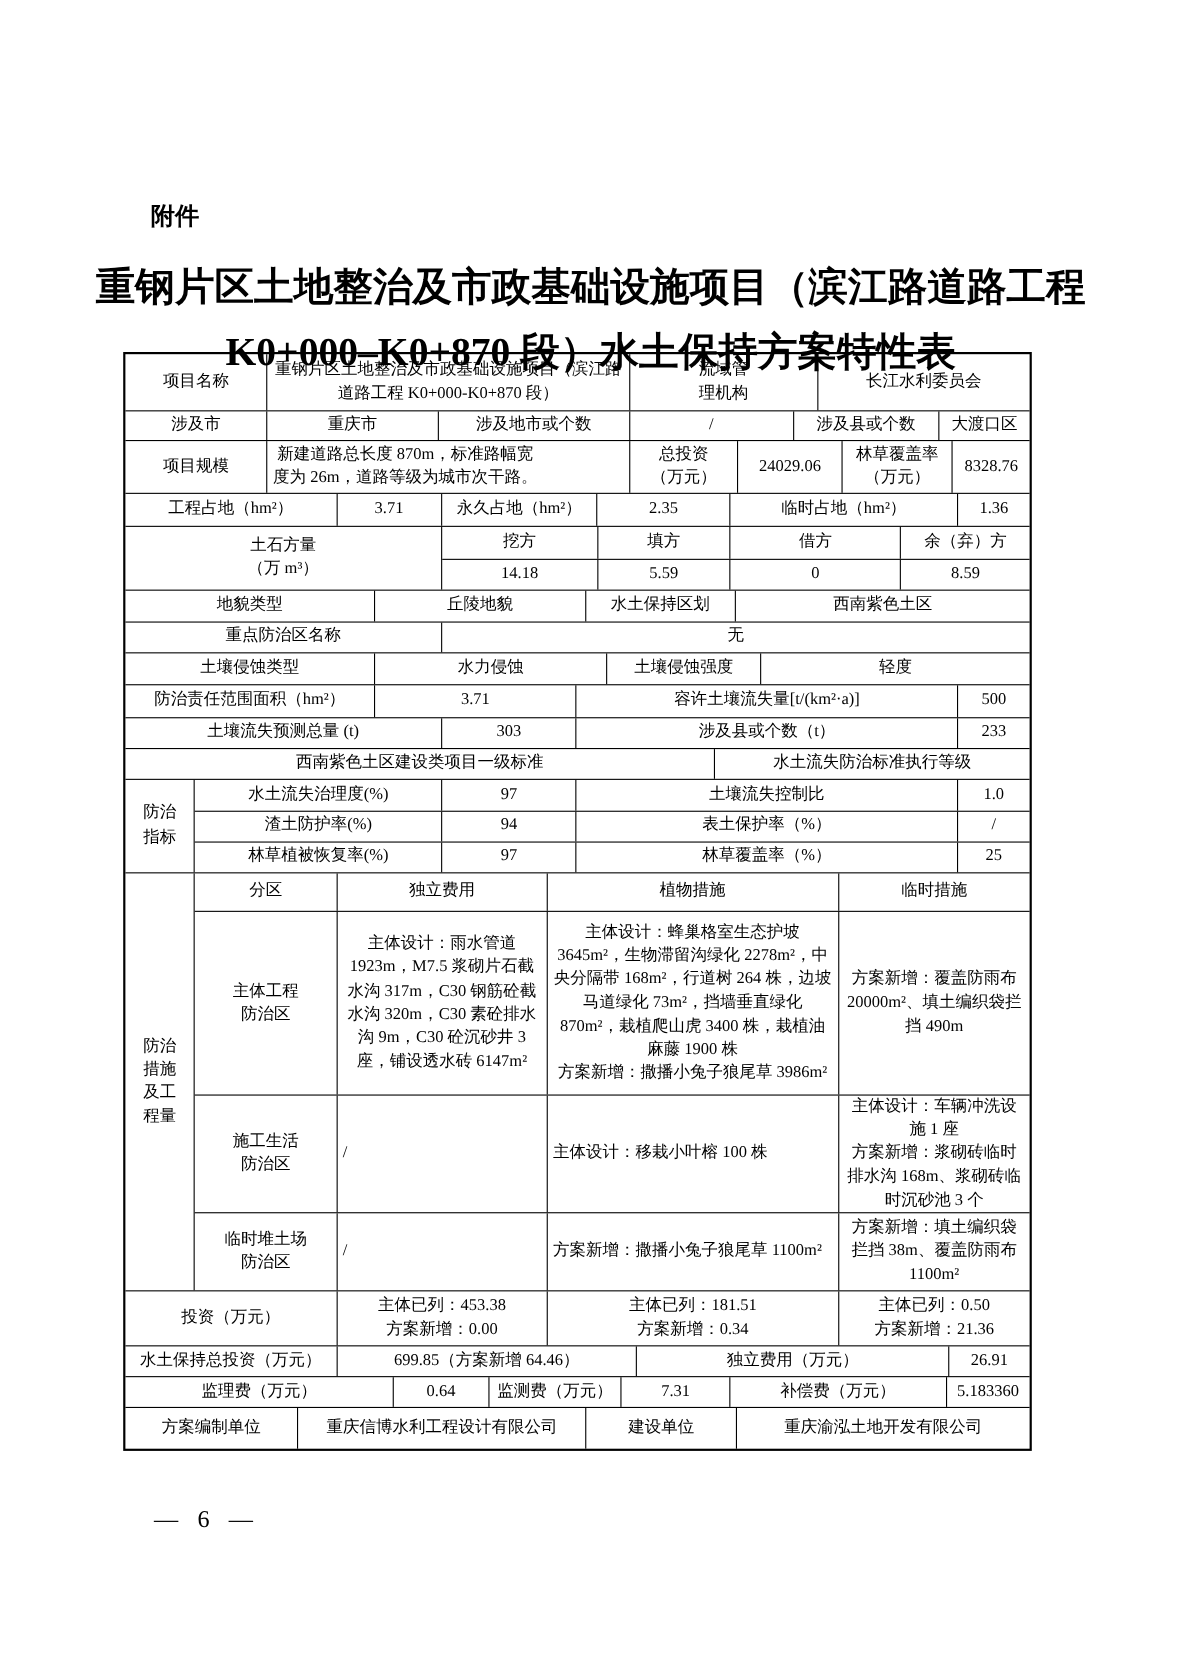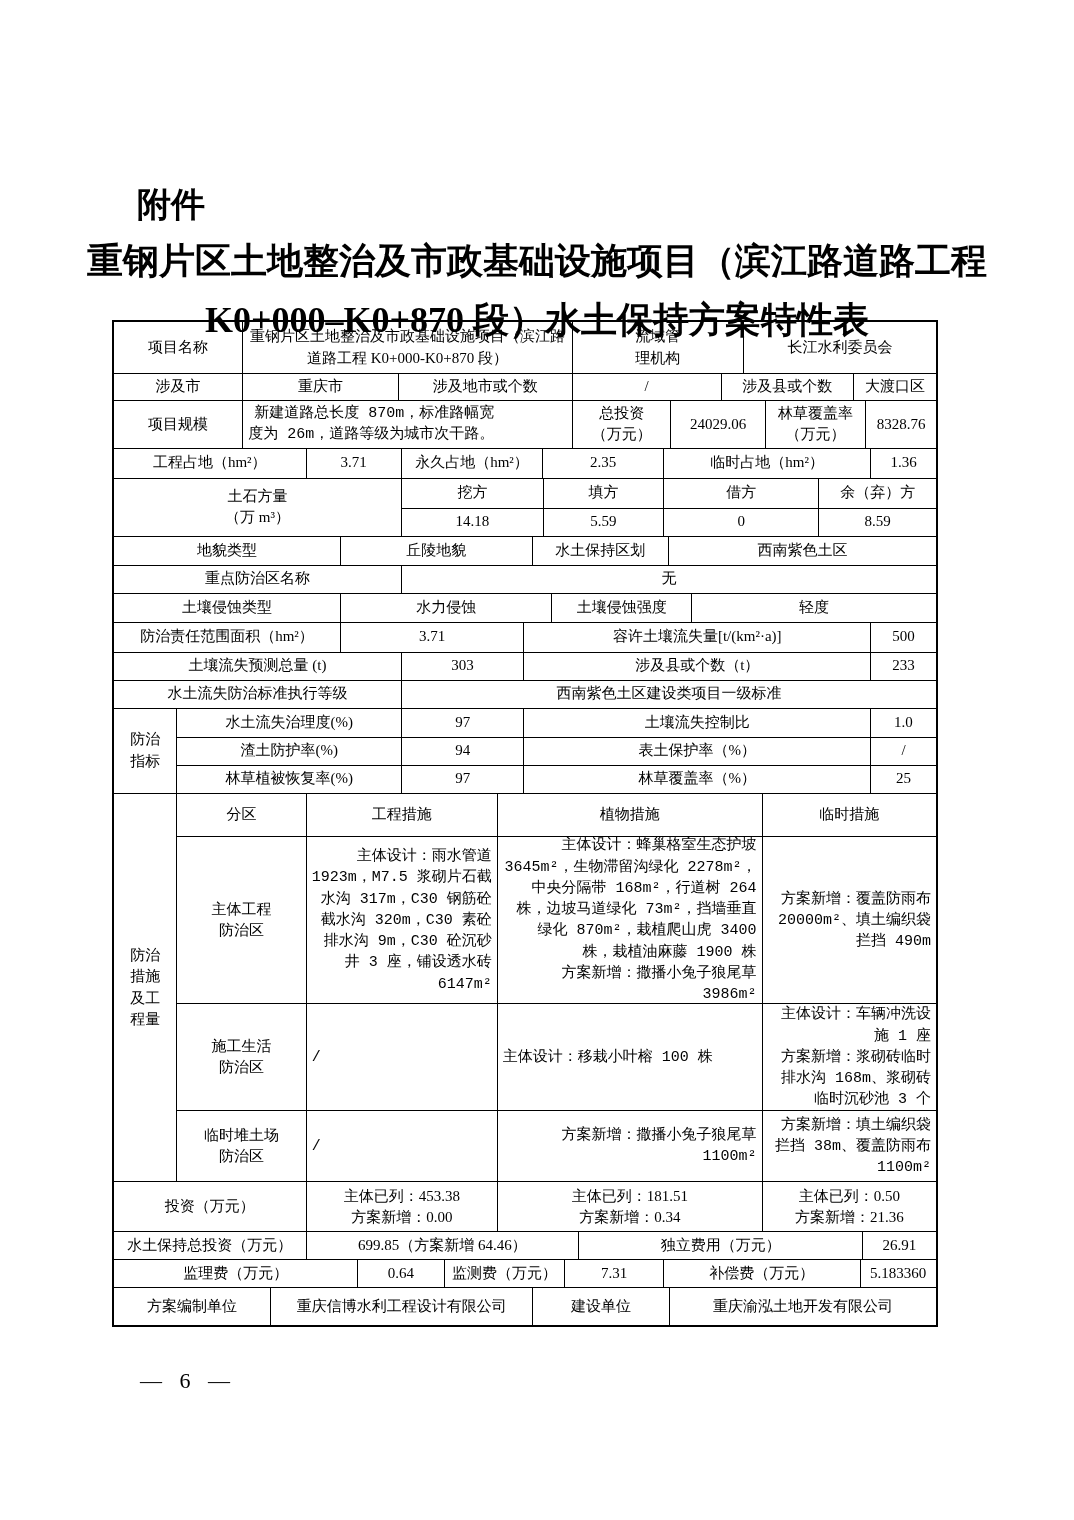--- a/index.html
+++ b/index.html
@@ -4,21 +4,21 @@
 <style>
   html,body{margin:0;padding:0;}
   body{
     width:1074px;height:1520px;background:#ffffff;color:#000;
     font-family:"Liberation Serif","DejaVu Serif",serif;
     position:relative;
   }
   .attachment{
     position:absolute;left:137px;top:182px;
     font-family:"Liberation Sans","DejaVu Sans",sans-serif;
-    font-weight:bold;font-size:34px;
+    font-weight:bold;font-size:22px;
   }
   .doc-title{
     position:absolute;left:0;top:232px;width:1074px;
     text-align:center;font-weight:bold;font-size:36px;line-height:1.65;
   }
   .tbl{
     position:absolute;left:112px;top:320px;width:826px;
     border:2px solid #000;box-sizing:border-box;
     font-size:15px;line-height:1.42;
   }
@@ -26,21 +26,21 @@
   .tbl > .r:last-child{border-bottom:none;}
   .c{
     display:flex;align-items:center;justify-content:center;
     text-align:center;padding:2px 5px;box-sizing:border-box;
   }
   .c + .c, .c + .sub{border-left:1px solid #000;}
   .sub{display:flex;flex-direction:column;box-sizing:border-box;}
   .sr{display:flex;flex:1;box-sizing:border-box;}
   .sr + .sr{border-top:1px solid #000;}
   .pre{white-space:pre-line;}
-  .al{justify-content:flex-start;text-align:right;font-family:Liberation Mono, monospace;}
+  .al{justify-content:flex-start;text-align:center;}
   .page-num{
     position:absolute;left:140px;top:1368px;font-size:22px;letter-spacing:6px;
   }
 </style>
 </head>
 <body>
 
 <div class="attachment">附件</div>
 
 <div class="doc-title">
@@ -136,22 +136,22 @@
   </div>
 
   <div class="r" style="min-height:28px">
     <div class="c" style="width:34.9%">土壤流失预测总量 (t)</div>
     <div class="c" style="width:14.9%">303</div>
     <div class="c" style="width:42.2%">涉及县或个数（t）</div>
     <div class="c" style="width:8.0%">233</div>
   </div>
 
   <div class="r" style="min-height:28px">
+    <div class="c" style="width:65.1%">西南紫色土区建设类项目一级标准</div>
     <div class="c" style="width:34.9%">水土流失防治标准执行等级</div>
-    <div class="c" style="width:65.1%">西南紫色土区建设类项目一级标准</div>
   </div>
 
   <div class="r">
     <div class="c pre" style="width:7.6%">防治
 指标</div>
     <div class="sub" style="width:92.4%">
       <div class="sr" style="min-height:28px">
         <div class="c" style="width:29.5%">水土流失治理度(%)</div>
         <div class="c" style="width:16.1%">97</div>
         <div class="c" style="width:45.7%">土壤流失控制比</div>
@@ -173,21 +173,21 @@
   </div>
 
   <div class="r">
     <div class="c pre" style="width:7.6%">防治
 措施
 及工
 程量</div>
     <div class="sub" style="width:92.4%">
       <div class="sr" style="min-height:30px">
         <div class="c" style="width:16.9%">分区</div>
-        <div class="c" style="width:25.2%">工程措施</div>
+        <div class="c" style="width:25.2%">独立费用</div>
         <div class="c" style="width:34.9%">植物措施</div>
         <div class="c" style="width:23.0%">临时措施</div>
       </div>
       <div class="sr" style="min-height:167px">
         <div class="c pre" style="width:16.9%">主体工程
 防治区</div>
         <div class="c al pre" style="width:25.2%">主体设计：雨水管道 1923m，M7.5 浆砌片石截水沟 317m，C30 钢筋砼截水沟 320m，C30 素砼排水沟 9m，C30 砼沉砂井 3 座，铺设透水砖 6147m²</div>
         <div class="c al pre" style="width:34.9%">主体设计：蜂巢格室生态护坡 3645m²，生物滞留沟绿化 2278m²，中央分隔带 168m²，行道树 264 株，边坡马道绿化 73m²，挡墙垂直绿化 870m²，栽植爬山虎 3400 株，栽植油麻藤 1900 株
 方案新增：撒播小兔子狼尾草 3986m²</div>
         <div class="c al pre" style="width:23.0%">方案新增：覆盖防雨布 20000m²、填土编织袋拦挡 490m</div>

